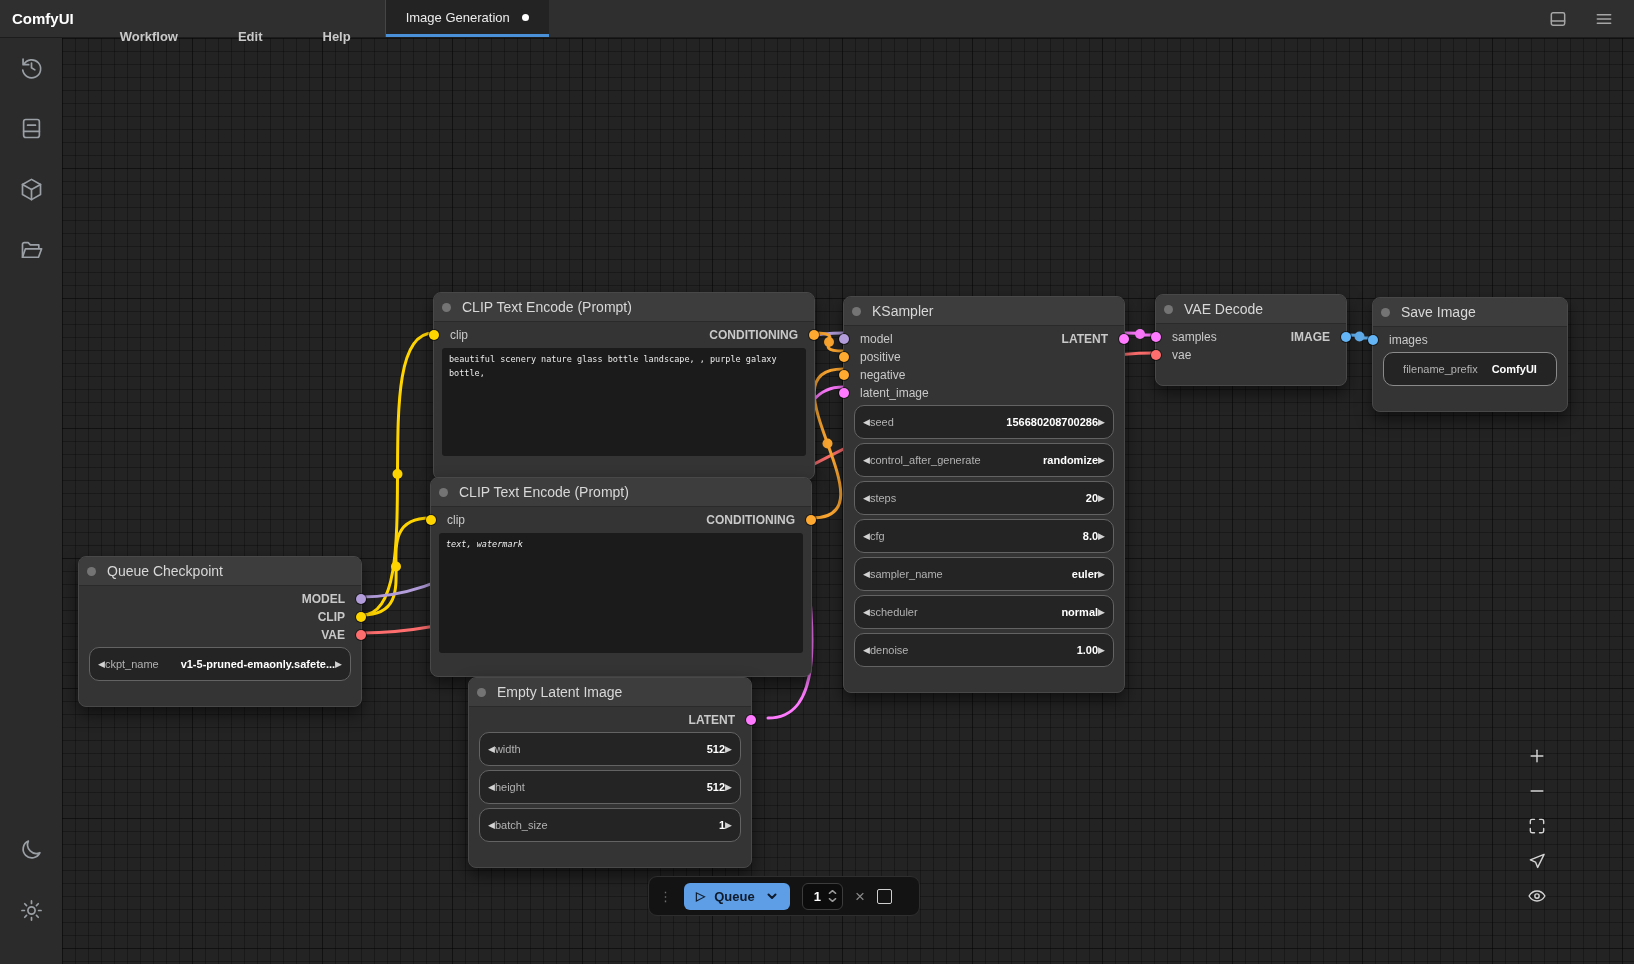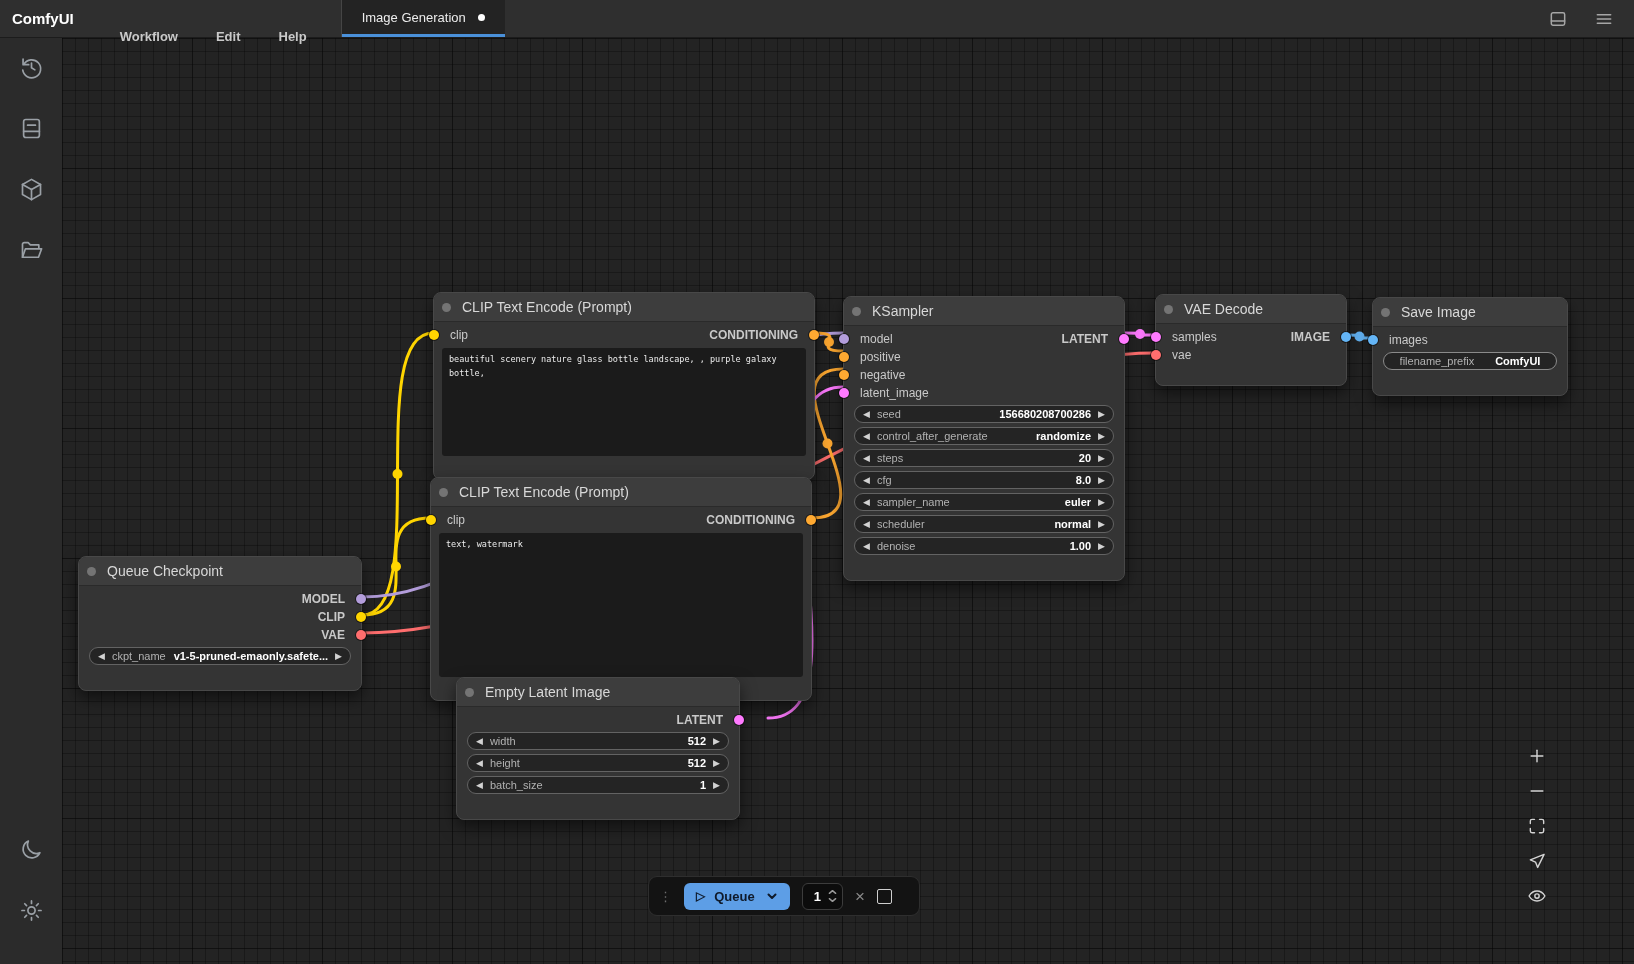--- a/index.html
+++ b/index.html
@@ -3,21 +3,21 @@
 <meta charset="utf-8">
 <style>
   html,body{margin:0;padding:0;background:#141414;}
   body{width:1634px;height:964px;position:relative;overflow:hidden;
        font-family:"Liberation Sans",sans-serif;-webkit-font-smoothing:antialiased;}
 
   
   .menubar{position:absolute;left:0;top:0;width:1634px;height:38px;background:#2f2f2f;
            display:flex;align-items:stretch;z-index:4;border-bottom:1px solid #1c1c1c;box-sizing:border-box;}
   .logo{color:#ffffff;font-weight:bold;font-size:15px;display:flex;align-items:center;margin-left:12px;}
-  .menus{display:flex;align-items:center;gap:38px;margin-left:46px;margin-top:36px;}
+  .menus{display:flex;align-items:center;gap:60px;margin-left:46px;margin-top:36px;}
   .menu-item{color:#c9c9c9;font-size:13px;font-weight:bold;cursor:default;}
   .tab-sep{width:1px;background:#454545;margin-left:34px;}
   .tab{position:relative;display:flex;align-items:center;gap:12px;padding:0 20px;background:#232323;
        border-bottom:3px solid #4a90d9;box-sizing:border-box;justify-content:center;}
   .tab-label{color:#ececec;font-size:13px;}
   .tab-dot{width:7px;height:7px;border-radius:50%;background:#ffffff;}
   .menubar-right{margin-left:auto;display:flex;align-items:center;gap:26px;margin-right:20px;}
   .mb-icon{width:20px;height:20px;stroke:#a6a6a6;fill:none;stroke-width:1.8;stroke-linecap:round;stroke-linejoin:round;}
 
   
@@ -48,22 +48,22 @@
   .io-flex{display:flex;justify-content:space-between;}
   .col{display:flex;flex-direction:column;}
   .slot{position:relative;height:18px;display:flex;align-items:center;font-size:12px;color:#c9c9c9;}
   .slot.in{padding-left:16px;}
   .slot.out{padding-right:16px;justify-content:flex-end;font-weight:bold;}
   .slot .dot{position:absolute;top:50%;transform:translateY(-50%);width:10px;height:10px;border-radius:50%;
              box-shadow:0 0 0 1px rgba(0,0,0,.5);}
   .slot.in .dot{left:-5px;}
   .slot.out .dot{right:-5px;}
 
-  .widget{display:flex;align-items:center;height:18px;margin:0 10px 4px 10px;background:#242424;
-          border:1px solid #636363;border-radius:10px;padding:0 8px;font-size:11px;gap:7px;box-sizing:border-box;}
+  .widget{display:flex;align-items:center;height:34px;margin:0 10px 4px 10px;background:#242424;
+          border:1px solid #636363;border-radius:10px;padding:0 8px;font-size:11px;gap:0;box-sizing:border-box;}
   .warrow{color:#d2d2d2;font-size:9px;line-height:1;flex:none;}
   .wlabel{color:#b2b2b2;white-space:nowrap;overflow:hidden;}
   .wvalue{margin-left:auto;color:#ffffff;font-weight:bold;white-space:nowrap;}
   .widget.center{justify-content:center;border-color:#8a8a8a;}
   .widget.center .wvalue{margin-left:14px;}
 
   .prompt-box{margin:4px 8px 2px 8px;background:#1b1b1b;border-radius:3px;color:#ececec;
               font-family:"DejaVu Sans Mono",monospace;font-size:8.5px;line-height:1.6;padding:5px 7px;
               white-space:pre-wrap;word-break:break-word;overflow:hidden;box-sizing:border-box;}
 
@@ -237,25 +237,25 @@
     <div class="io-flex">
       <div class="slot in">
           <i class="dot" style="background: rgb(255, 213, 0);"></i>
           <span>clip</span>
         </div>
       <div class="slot out">
           <span>CONDITIONING</span>
           <i class="dot" style="background: rgb(255, 169, 49);"></i>
         </div>
     </div>
-    <div class="prompt-box" style="height:144px;">text, watermark</div>
-  </div>
-</div>
-
-<div class="node" style="left:456px;top:677px;width:284px;">
+    <div class="prompt-box" style="height:120px;font-style:italic;">text, watermark</div>
+  </div>
+</div>
+
+<div class="node" style="left:468px;top:677px;width:284px;">
   <div class="node-title">
     <span class="collapse-dot"></span>
     <span class="title-text">Empty Latent Image</span>
   </div>
   <div class="node-body">
     <div class="slot out">
         <span>LATENT</span>
         <i class="dot" style="background: rgb(255, 122, 255);"></i>
       </div>
     <div class="widget" style="margin-top:3px;">

